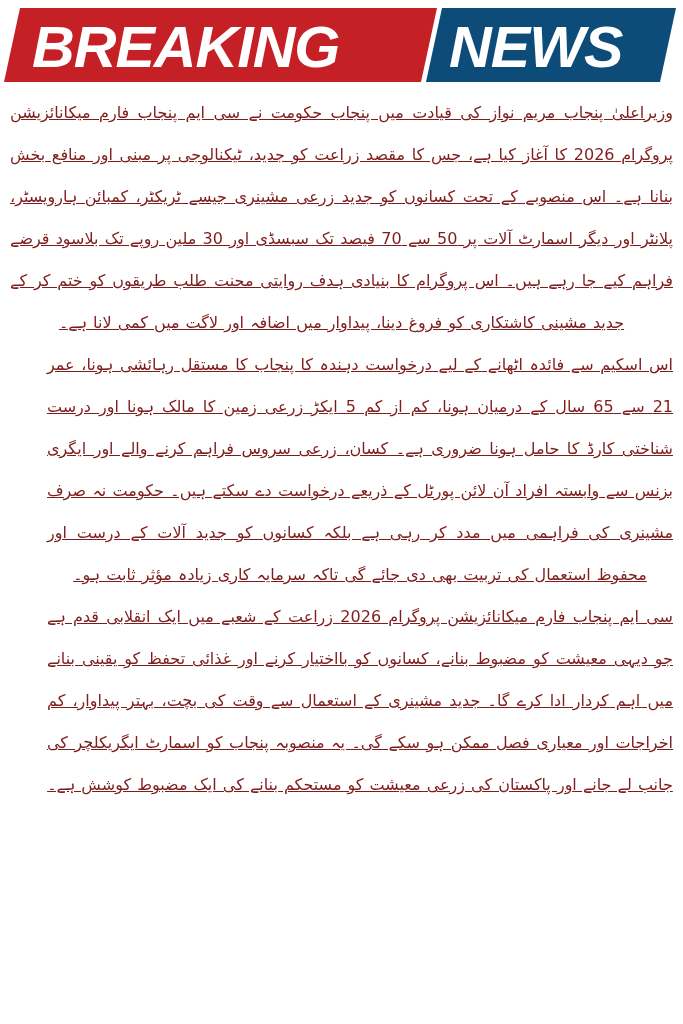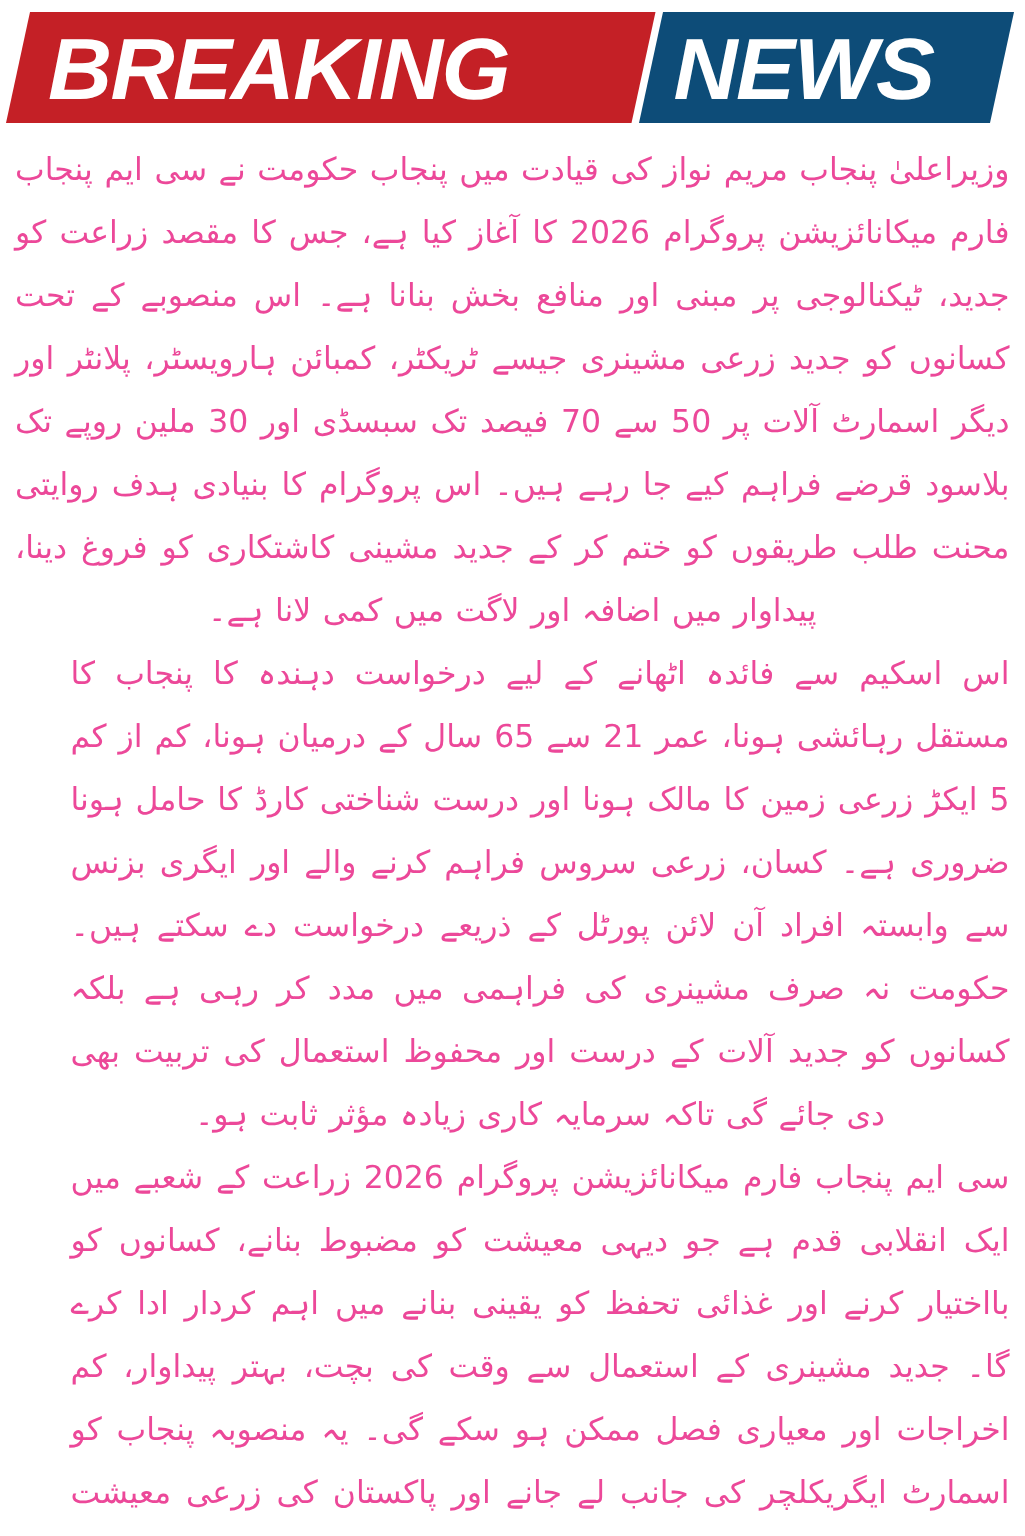--- a/index.html
+++ b/index.html
@@ -75,25 +75,26 @@
     width: 683px;
     padding: 0 10px;
     box-sizing: border-box;
   }
   .para {
     direction: rtl;
     text-align: justify;
     text-align-last: center;
     unicode-bidi: plaintext;
     font-family: "DejaVu Sans", "Liberation Sans", sans-serif;
-    font-size: 21px;
+    font-size: 16px;
     line-height: 42px;
     margin: 0 0 0 0;
-    color: #ec4899;
+    color: #7f1d1d;
     word-spacing: 1px;
+    text-decoration: underline;
   }
   .para + .para {
     margin-top: 0px;
     margin-left: 37px;
   }
 </style>
 </head>
 <body>
 
 <div class="banner-wrap">

